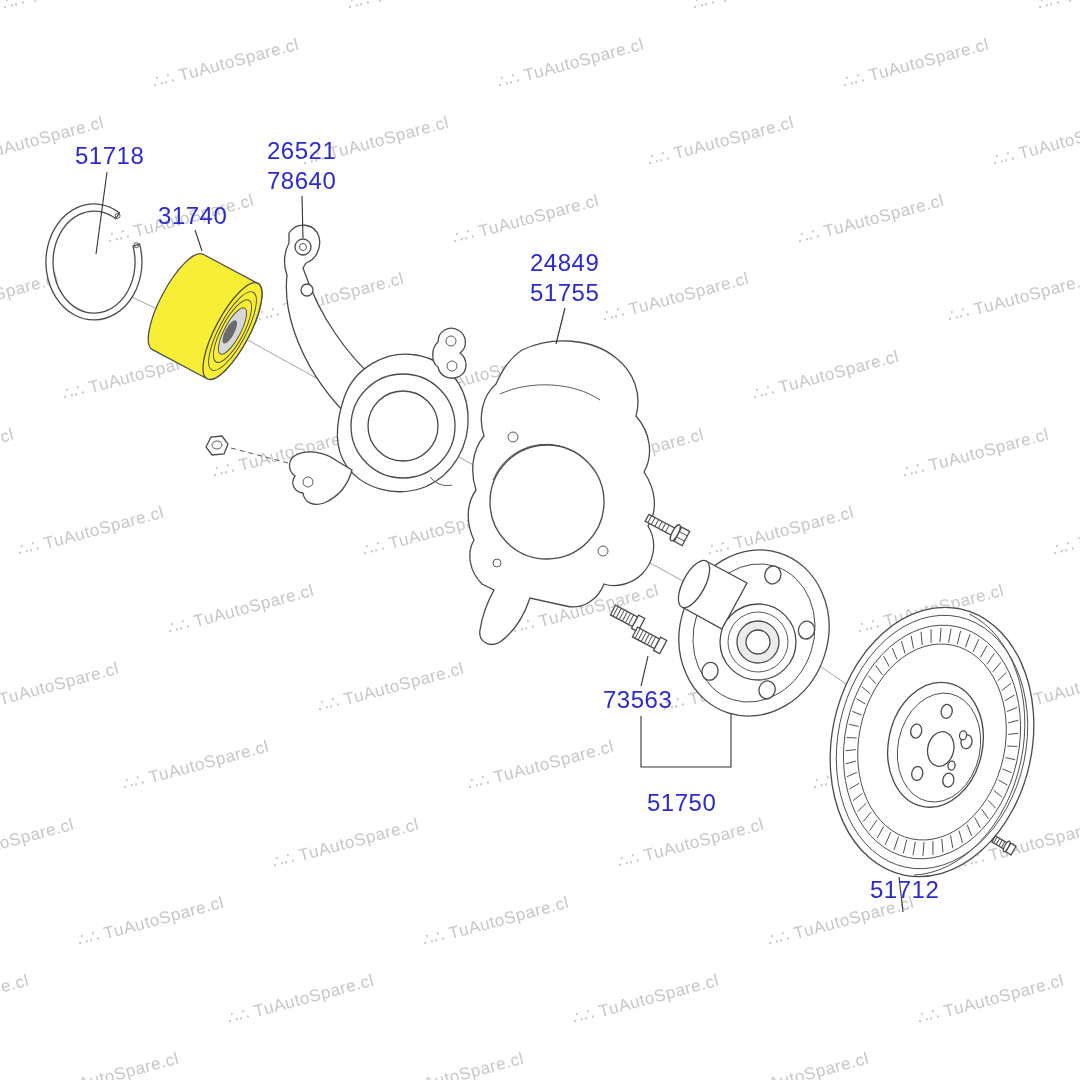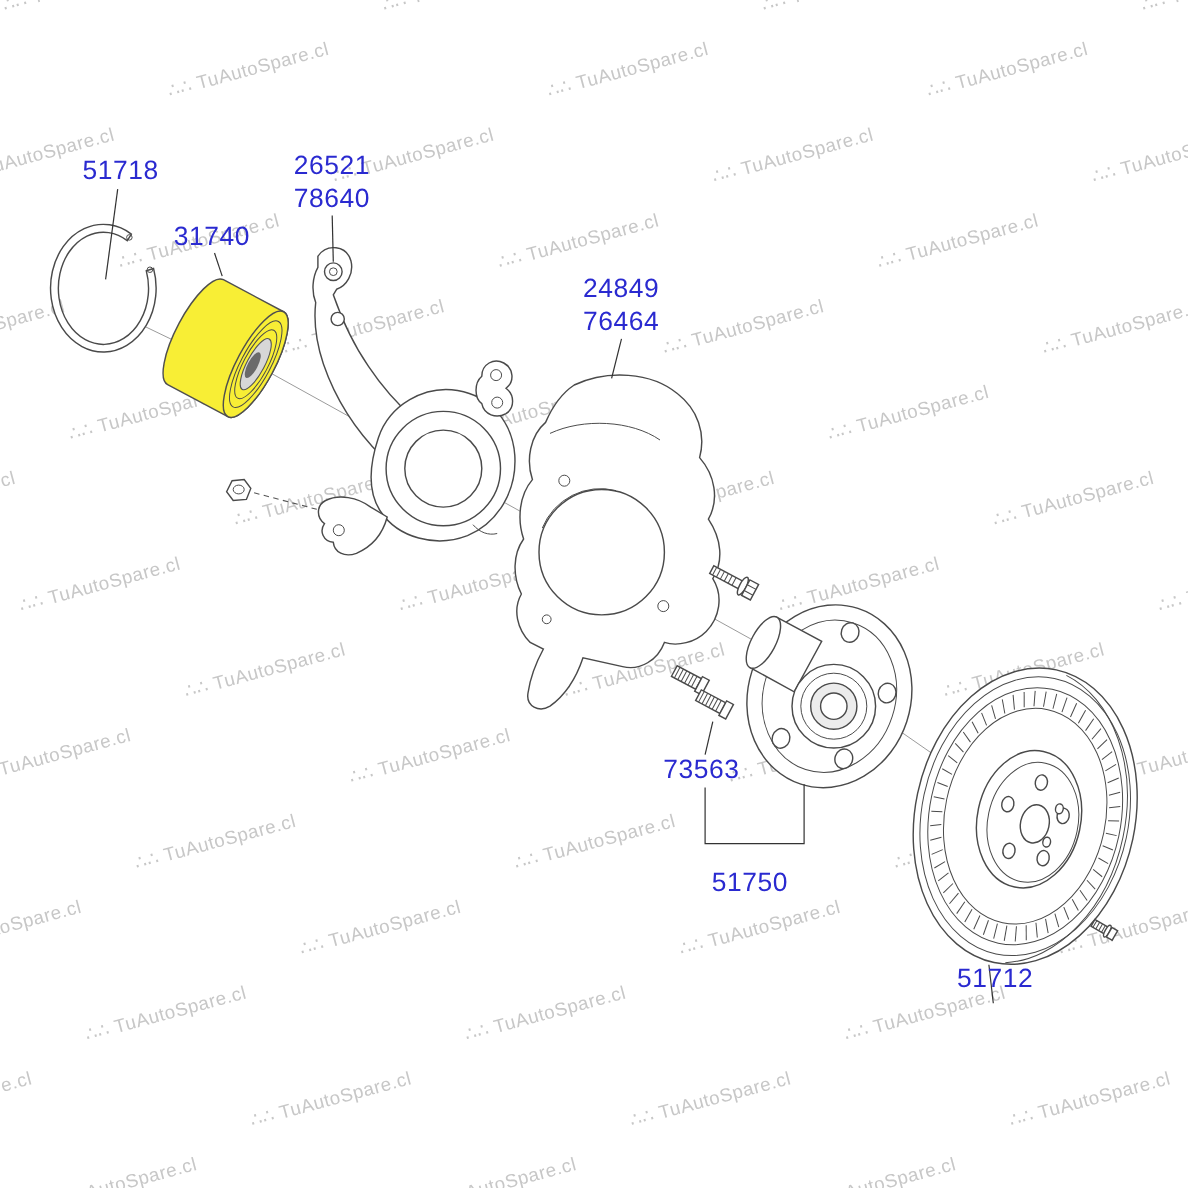--- a/index.html
+++ b/index.html
@@ -310,19 +310,19 @@
       <line class="leader" x1="903" y1="912" x2="899" y2="877"></line>
     </g>
   </svg>
 
   <div class="labels">
     <div class="plabel" style="left:75px;top:142px">51718</div>
     <div class="plabel" style="left:267px;top:137px">26521</div>
     <div class="plabel" style="left:267px;top:167px">78640</div>
     <div class="plabel" style="left:158px;top:202px">31740</div>
     <div class="plabel" style="left:530px;top:249px">24849</div>
-    <div class="plabel" style="left:530px;top:279px">76464</div>
+    <div class="plabel" style="left:530px;top:279px">51755</div>
     <div class="plabel" style="left:603px;top:686px">73563</div>
     <div class="plabel" style="left:647px;top:789px">51750</div>
     <div class="plabel" style="left:870px;top:876px">51712</div>
   </div>
 
 </div>
 
 </body></html>

